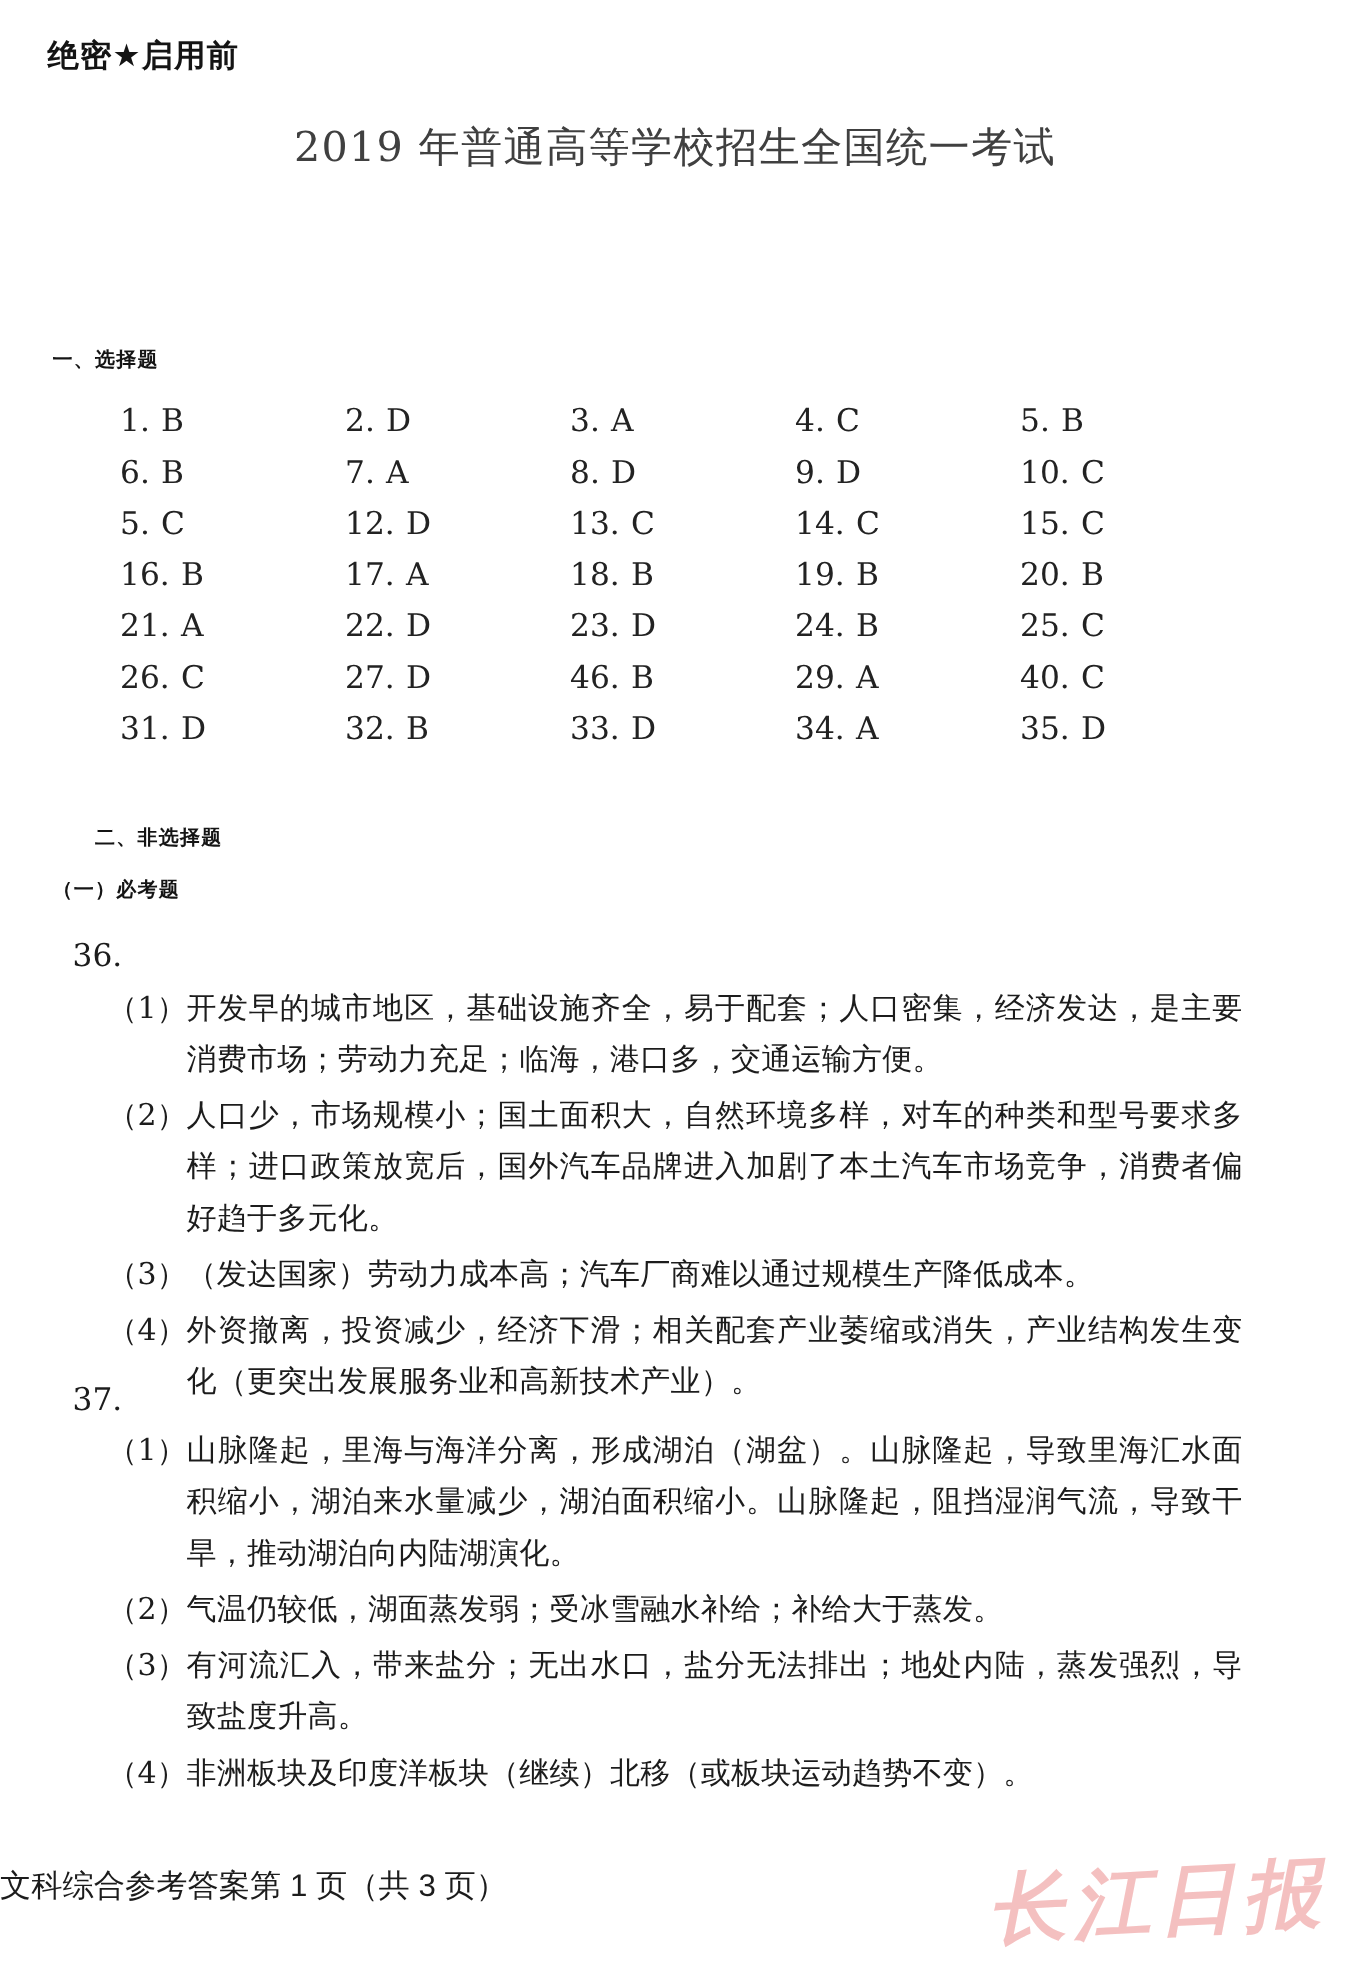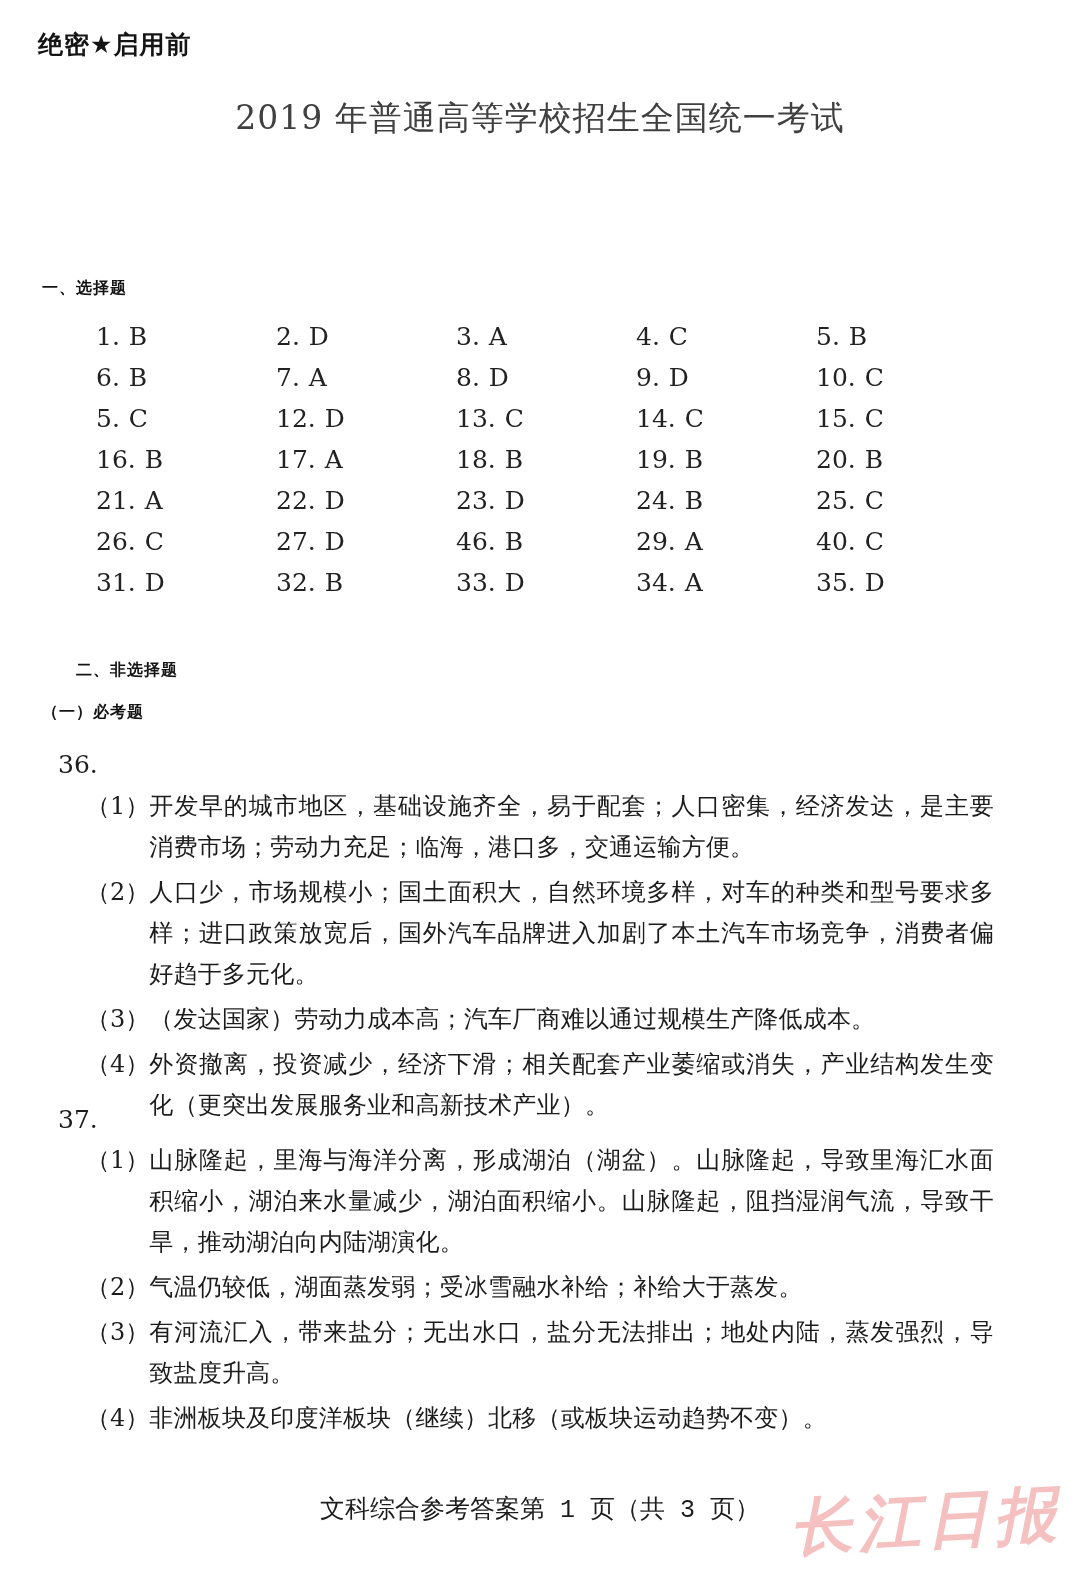--- a/index.html
+++ b/index.html
@@ -134,22 +134,22 @@
     text-justify: inter-ideograph;
     letter-spacing: 0.2px;
   }
 
   
   .footer {
     position: absolute;
     left: 0;
     top: 1492px;
     width: 1080px;
-    text-align: center;
-    font-family: Liberation Mono, monospace;
+    text-align: left;
+    font-family: Liberation Sans, sans-serif;
     font-size: 25px;
     color: #1c1c1c;
   }
 
   
   .watermark {
     position: absolute;
     right: 16px;
     top: 1472px;
     font-family: "DejaVu Serif", "Liberation Serif", serif;

